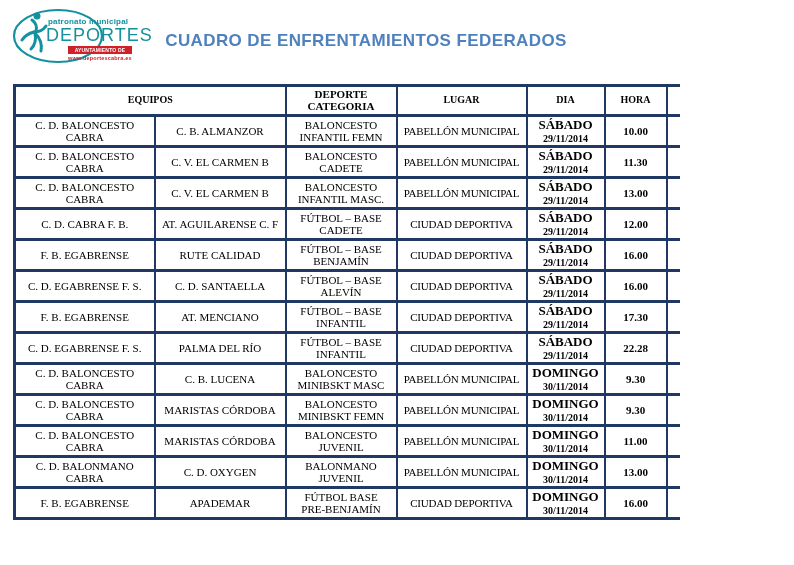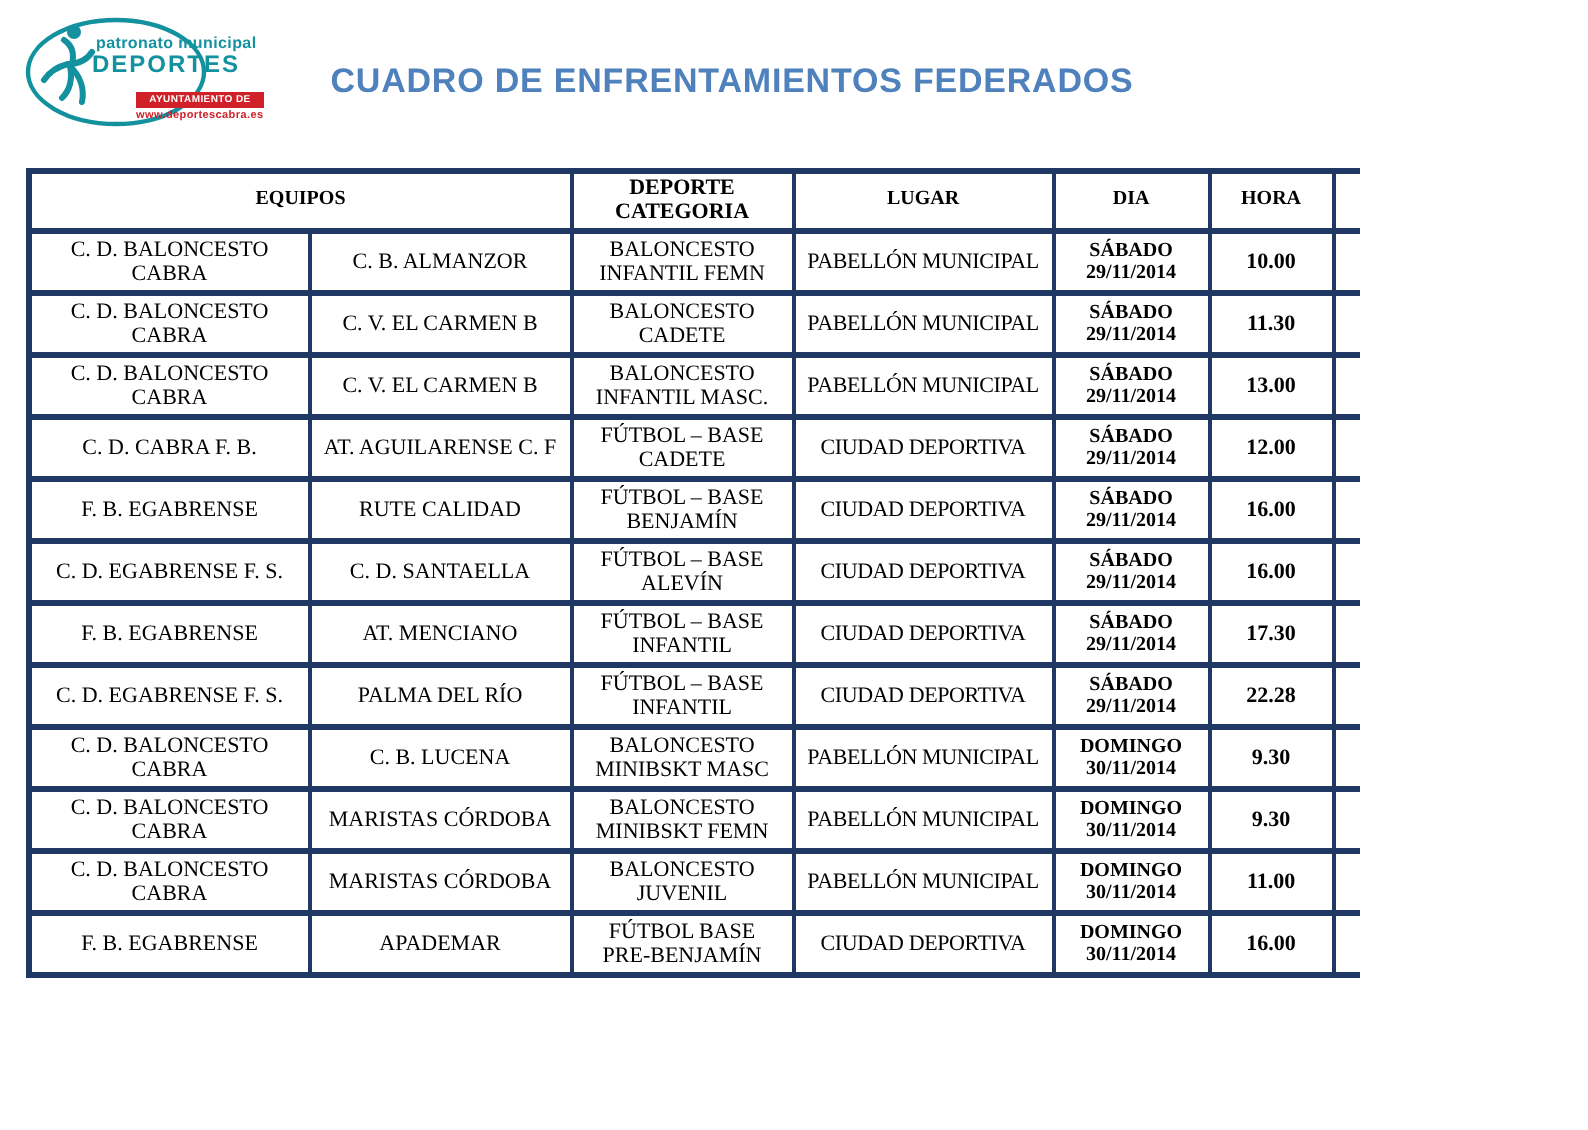--- a/index.html
+++ b/index.html
@@ -16,21 +16,21 @@
     position:absolute;left:10px;top:6px;width:140px;height:60px;
     font-family:"Liberation Sans", sans-serif;
   }
   .logo svg{position:absolute;left:0;top:0;}
   .logo-line1{
     position:absolute;left:38px;top:11px;
     font-size:8px;font-weight:bold;color:var(--teal);letter-spacing:.2px;
   }
   .logo-line2{
     position:absolute;left:36px;top:19px;
-    font-size:12px;font-weight:bold;color:var(--teal);letter-spacing:1px;
+    font-size:18px;font-weight:normal;color:var(--teal);letter-spacing:1px;
   }
   .logo-banner{
     position:absolute;left:58px;top:40px;width:64px;height:8px;
     background:var(--red);color:#ffffff;
     font-size:5px;font-weight:bold;text-align:center;line-height:8px;
     letter-spacing:.2px;
   }
   .logo-url{
     position:absolute;left:58px;top:49px;
     font-size:5.5px;font-weight:bold;color:var(--red);letter-spacing:.2px;
@@ -59,21 +59,21 @@
     color:#000;
     overflow:hidden;
   }
   .schedule thead th{height:27px;font-size:10px;font-weight:bold;line-height:1.05;}
   .schedule thead th.small-head{font-size:11px;}
   .schedule tbody td{height:28px;font-size:11px;line-height:1.1;}
   .pre{white-space:pre-line;}
   td.category-cell{font-size:10.5px;}
   td.venue-cell{font-size:10.5px;letter-spacing:-.2px;}
   td.day-cell{font-weight:bold;}
-  td.day-cell .day-name{font-size:10px;}
+  td.day-cell .day-name{font-size:13px;}
   td.day-cell .day-date{font-size:10px;}
   td.time-cell{font-weight:bold;font-size:12.5px;}
 </style>
 </head>
 <body>
 
 <div class="page">
 
   <div class="header">
 
@@ -277,20 +277,35 @@
           <td class="venue-cell">PABELLÓN MUNICIPAL</td>
           <td class="day-cell">
             <div class="day-name">DOMINGO</div>
             <div class="day-date">30/11/2014</div>
           </td>
           <td class="time-cell">11.00</td>
           <td></td>
           <td></td>
         </tr>
         <tr>
+          <td class="pre">C. D. BALONMANO
+CABRA</td>
+          <td class="pre">C. D. OXYGEN</td>
+          <td class="pre category-cell">BALONMANO
+JUVENIL</td>
+          <td class="venue-cell">PABELLÓN MUNICIPAL</td>
+          <td class="day-cell">
+            <div class="day-name">DOMINGO</div>
+            <div class="day-date">30/11/2014</div>
+          </td>
+          <td class="time-cell">13.00</td>
+          <td></td>
+          <td></td>
+        </tr>
+        <tr>
           <td class="pre">F. B. EGABRENSE</td>
           <td class="pre">APADEMAR</td>
           <td class="pre category-cell">FÚTBOL BASE
 PRE-BENJAMÍN</td>
           <td class="venue-cell">CIUDAD DEPORTIVA</td>
           <td class="day-cell">
             <div class="day-name">DOMINGO</div>
             <div class="day-date">30/11/2014</div>
           </td>
           <td class="time-cell">16.00</td>

